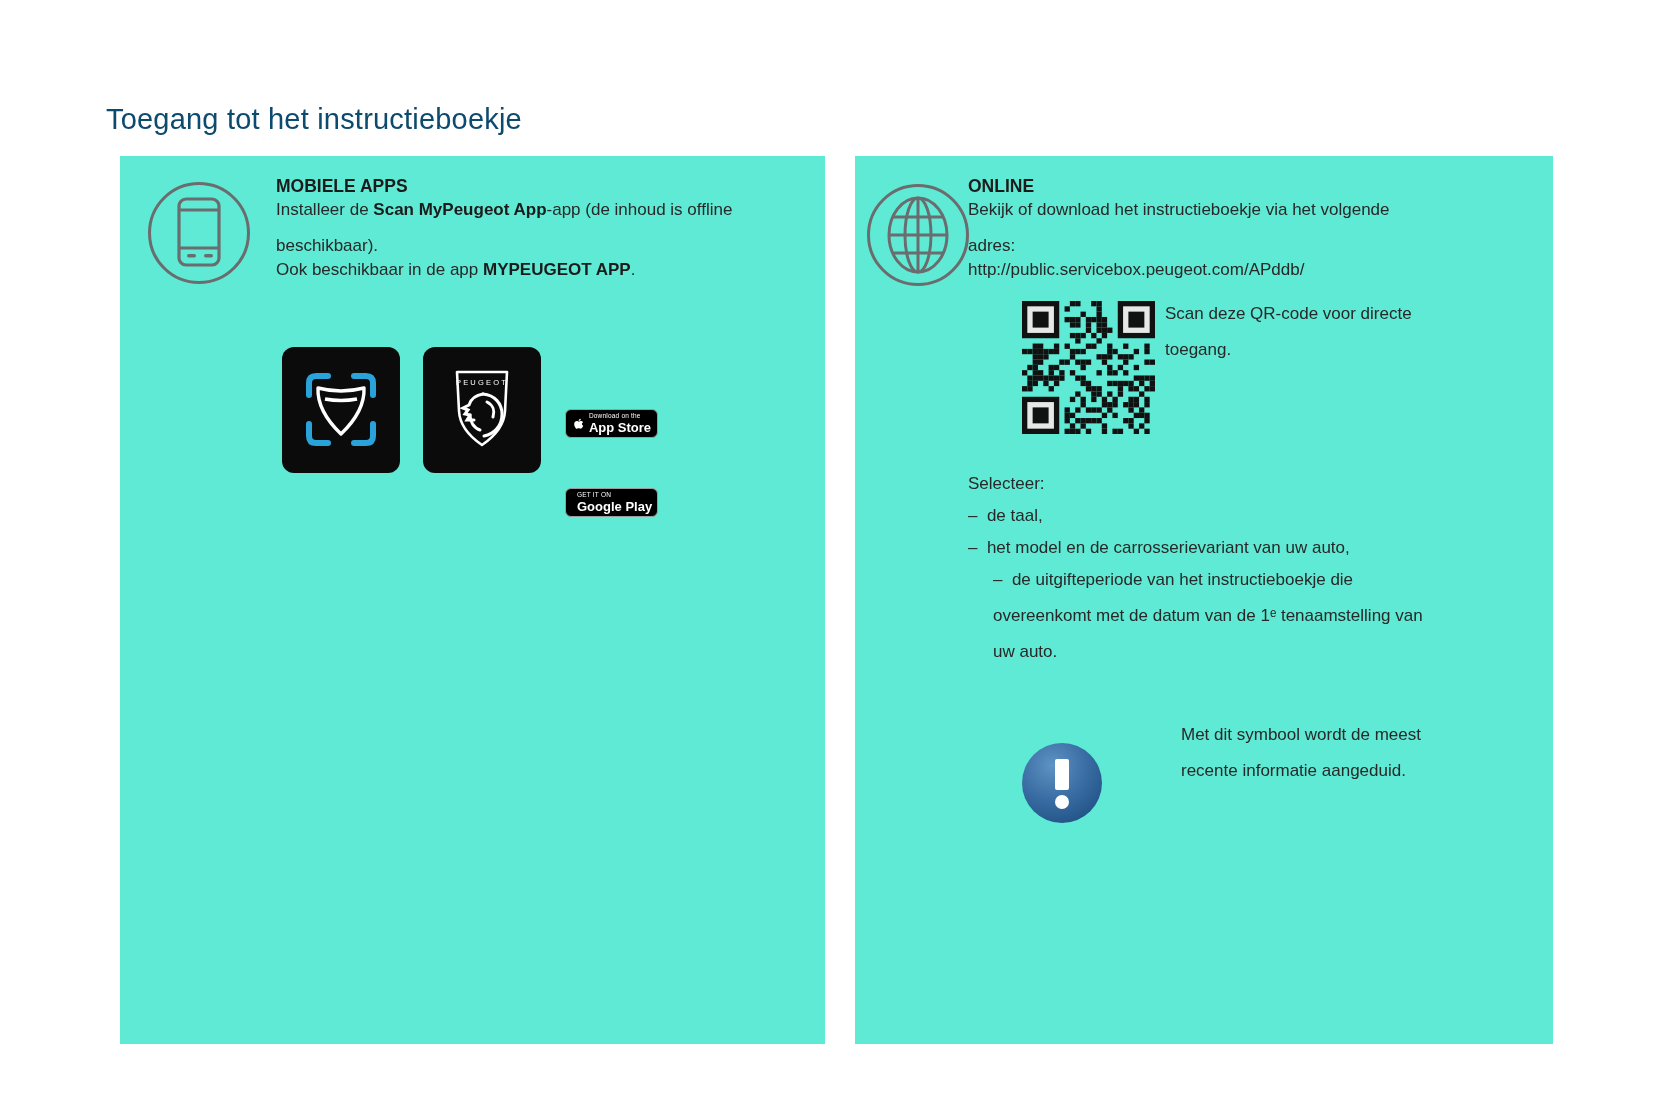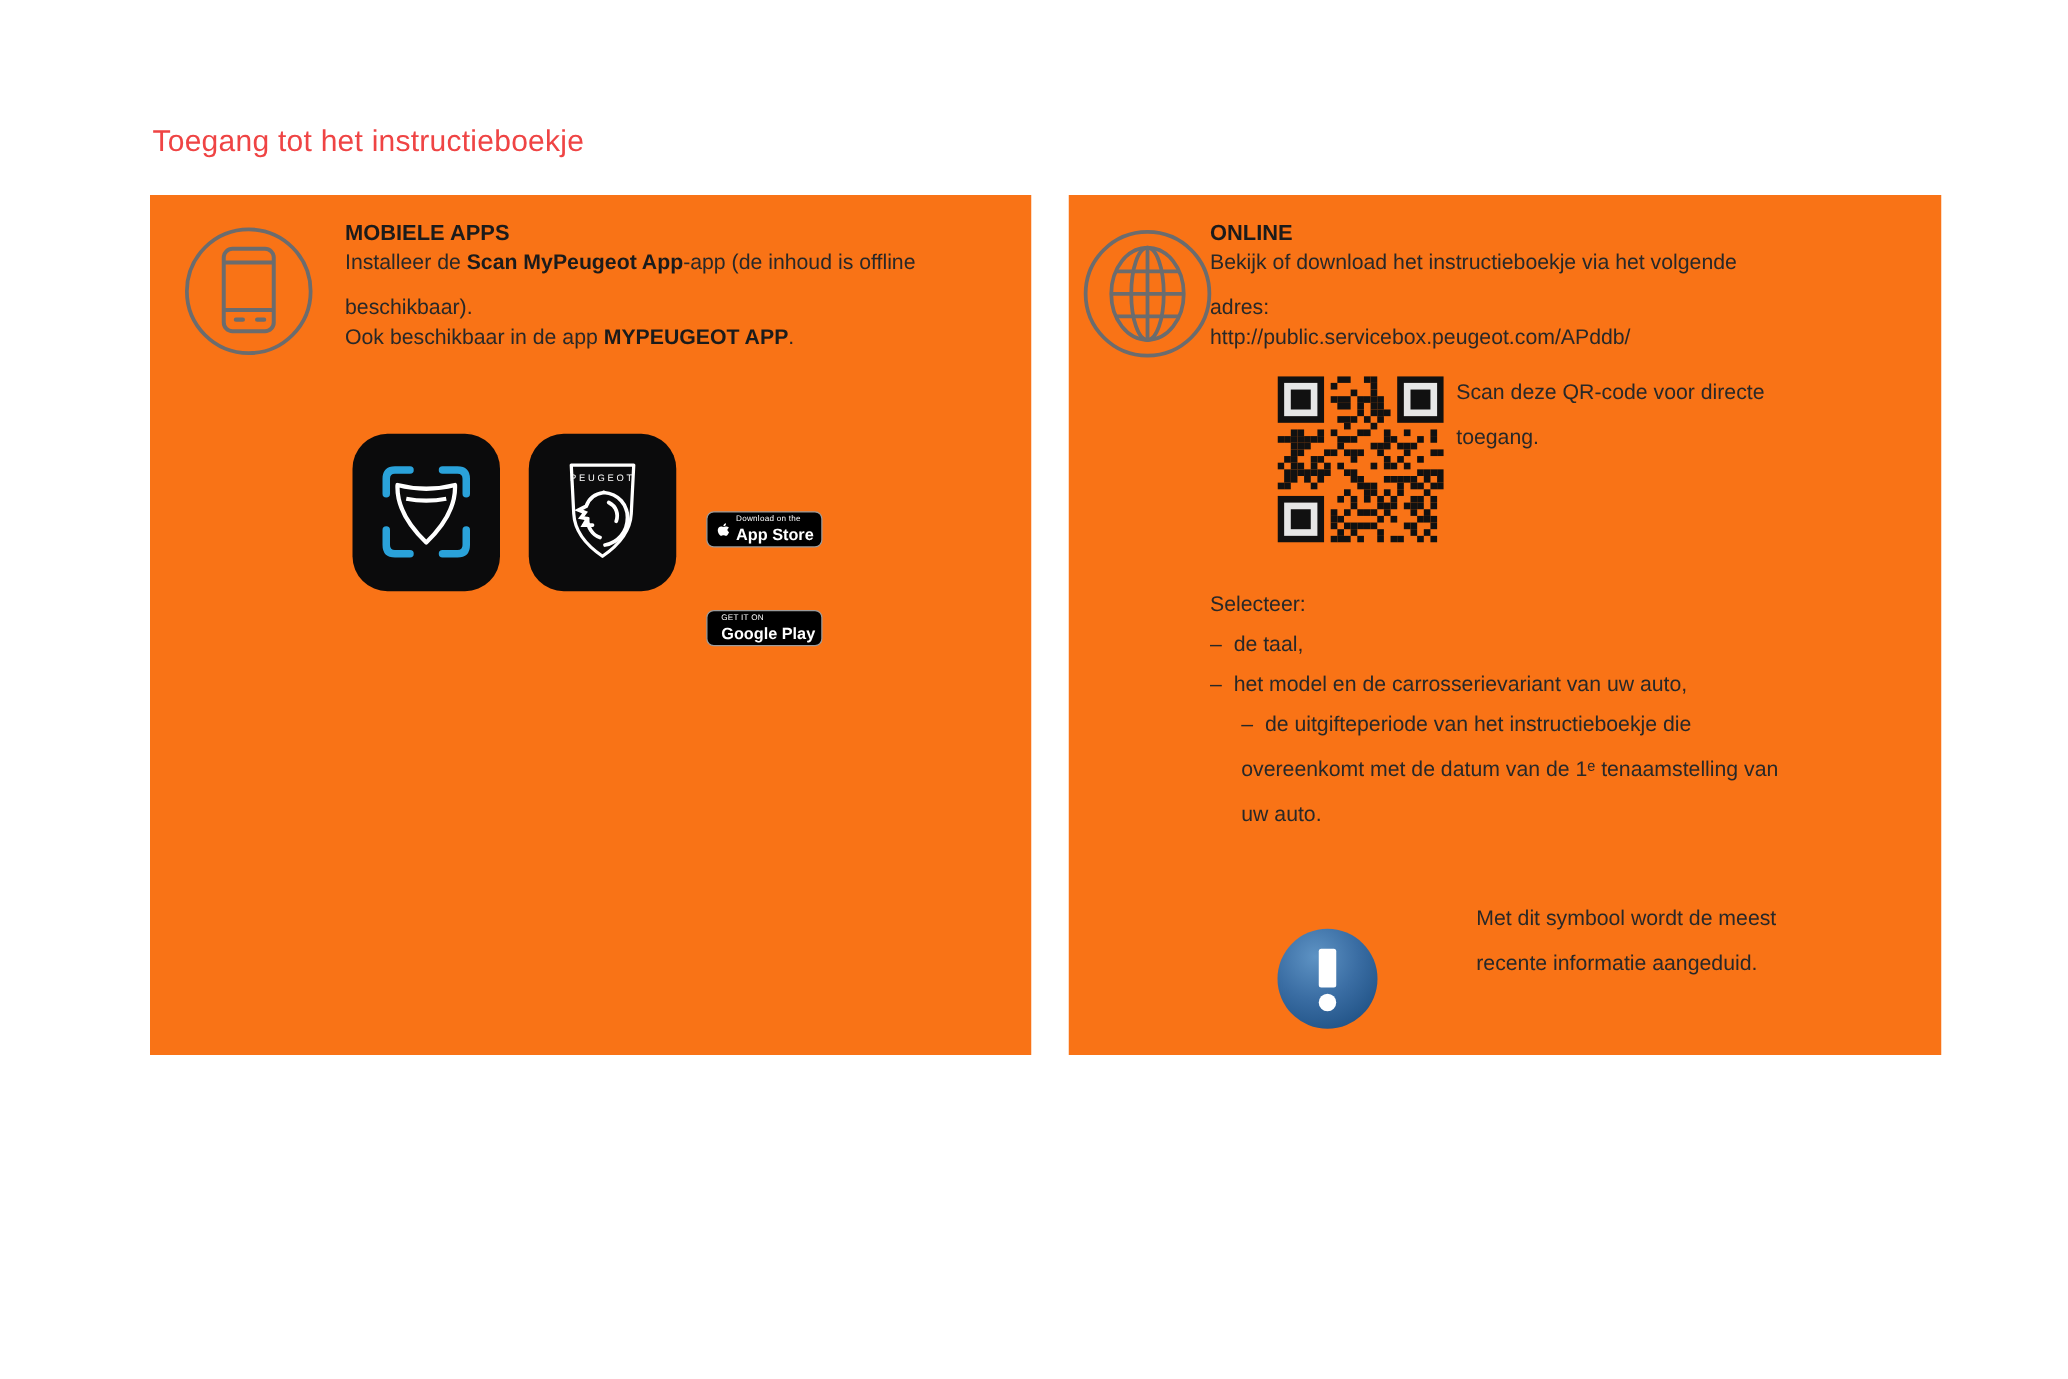--- a/index.html
+++ b/index.html
@@ -5,27 +5,27 @@
   html,body{margin:0;padding:0;}
   body{
     width:1654px;height:1103px;
     background:#ffffff;
     font-family:"Liberation Sans", sans-serif;
     color:#282828;
     position:relative;
     overflow:hidden;
   }
   .page-title{
-    position:absolute;left:122px;top:84px;
-    font-size:24px;font-weight:400;color:#ef4444;
+    position:absolute;left:106px;top:84px;
+    font-size:29px;font-weight:400;color:#0c4a6e;
     letter-spacing:.2px;
   }
   .panel{
-    position:absolute;top:156px;height:688px;
-    background:#f97316;
+    position:absolute;top:156px;height:888px;
+    background:#5eead4;
   }
   .panel-left{left:120px;width:705px;}
   .panel-right{left:855px;width:698px;}
 
   .icon-circle{
     position:absolute;
     width:102px;height:102px;border-radius:50%;
     border:3px solid #6b6c6e;
     box-sizing:border-box;
   }
@@ -36,21 +36,21 @@
     font-size:17.5px;font-weight:700;color:#1b1b1b;
   }
   .txt{
     position:absolute;
     font-size:17px;line-height:36px;color:#282828;
   }
   .txt b{font-weight:700;color:#1b1b1b;}
 
   
   .app-icon{
-    position:absolute;width:118px;height:126px;border-radius:28px;
+    position:absolute;width:118px;height:126px;border-radius:12px;
     background:#0b0b0c;
   }
   .badge{
     position:absolute;width:93px;height:29px;border-radius:6px;
     background:#000;border:1px solid #9b9b9b;box-sizing:border-box;
     display:flex;align-items:center;padding:0 6px;gap:5px;
   }
   .badge .btxt{display:flex;flex-direction:column;justify-content:center;line-height:1;}
   .badge .small{font-size:6.5px;color:#fff;letter-spacing:.2px;}
   .badge .big{font-size:13px;color:#fff;font-weight:700;margin-top:1px;white-space:nowrap;}

